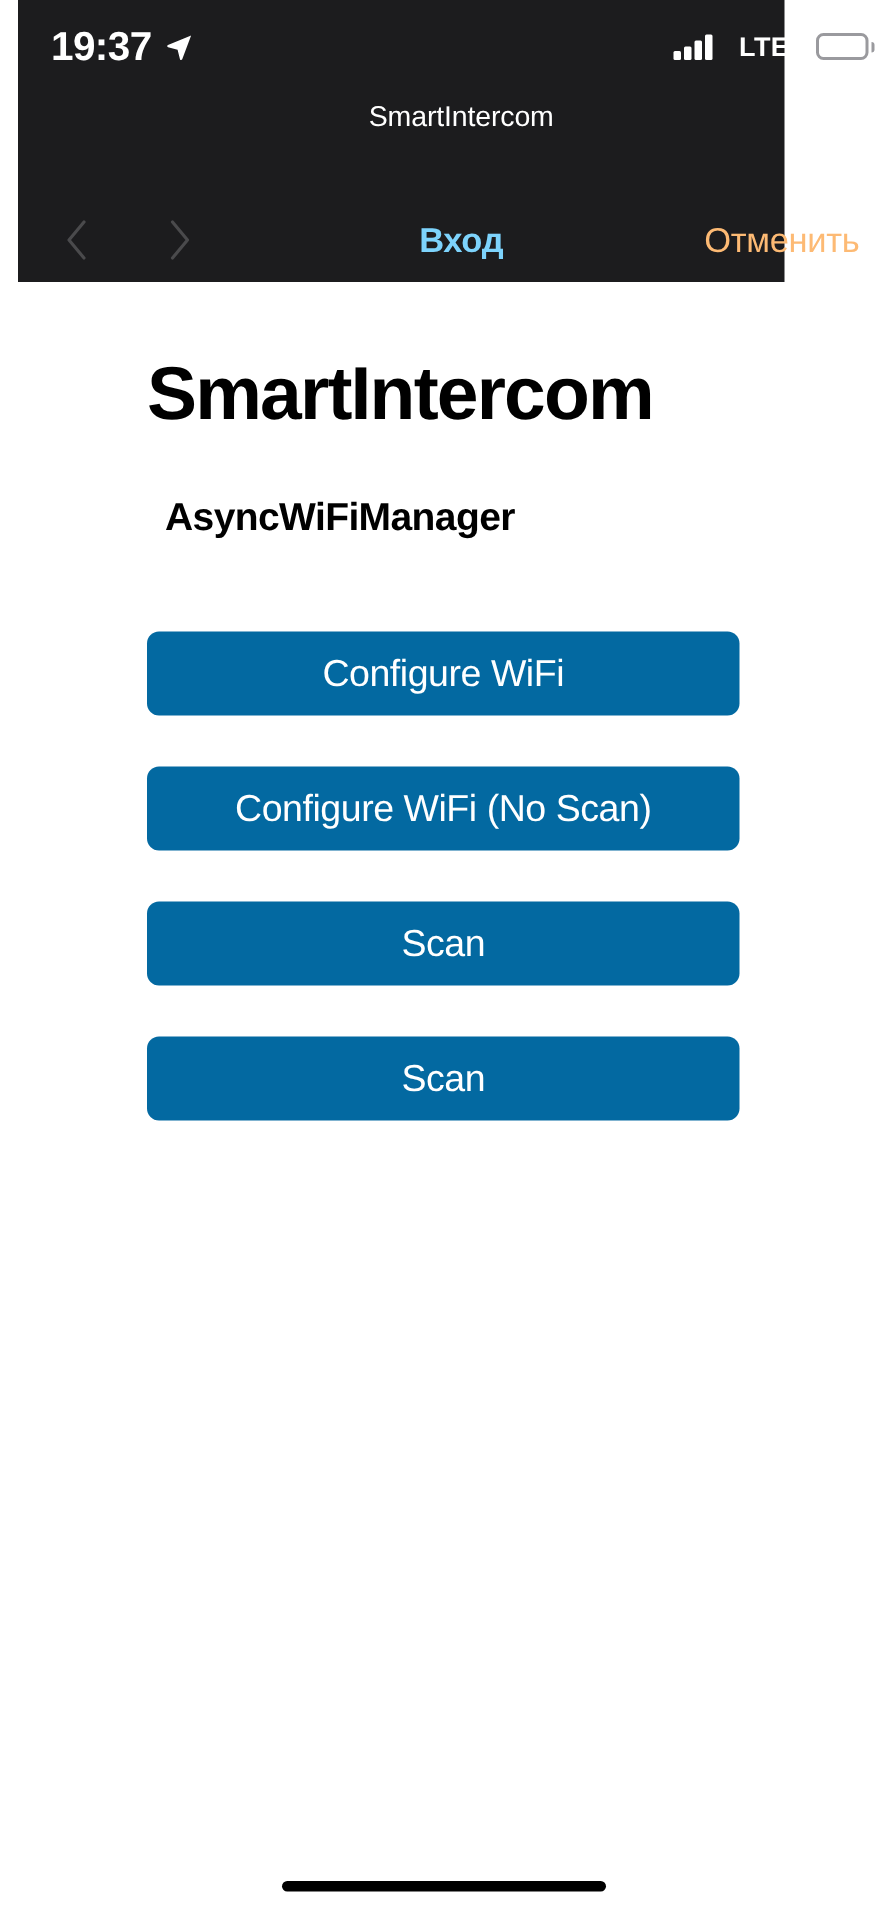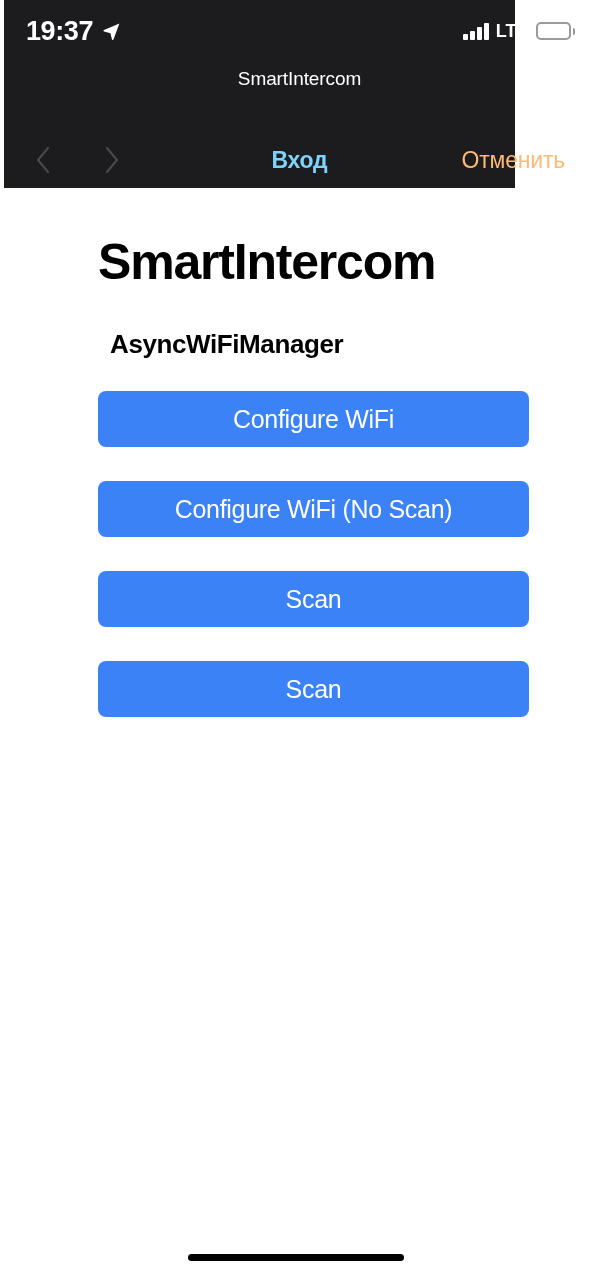--- a/index.html
+++ b/index.html
@@ -7,41 +7,41 @@
     width:591px; height:1280px;
     background:#ffffff;
     font-family:"Liberation Sans", sans-serif;
     overflow:hidden;
   }
 
   #screen { position:relative; width:591px; height:1280px; background:#fff; }
 
   
   .chrome {
-    position:absolute; top:0; left:4px; width:511px; height:188px;
+    position:absolute; top:0; left:12px; width:511px; height:188px;
     background:#1c1c1e;
   }
 
   
   .statusbar {
     position:absolute; top:0; left:0; width:591px; height:62px;
   }
   .status-left {
     position:absolute; left:22px; top:16px;
     display:flex; align-items:center; gap:9px;
   }
   .clock {
     color:#ffffff; font-size:27px; font-weight:600;
     letter-spacing:-0.4px; line-height:30px;
   }
   .loc-arrow { display:block; width:19px; height:19px; margin-top:1px; }
 
   .status-right {
     position:absolute; right:20px; top:22px;
-    display:flex; align-items:center; gap:7px;
+    display:flex; align-items:center; gap:18px;
   }
   .signal { display:flex; align-items:flex-end; gap:2.5px; height:17px; }
   .signal i { display:block; width:4.5px; background:#ffffff; border-radius:1px; }
   .signal i:nth-child(1){ height:6px; }
   .signal i:nth-child(2){ height:9px; }
   .signal i:nth-child(3){ height:13px; }
   .signal i:nth-child(4){ height:17px; }
   .lte {
     color:#ffffff; font-size:18px; font-weight:600;
     letter-spacing:0.2px; line-height:18px;
@@ -105,25 +105,26 @@
   }
   .page-subtitle {
     position:absolute; left:110px; top:140px;
     color:#000000; font-size:26px; font-weight:bold;
     letter-spacing:-0.4px; line-height:32px;
   }
 
   .btn-stack { position:absolute; left:98px; top:203px; width:395px; }
   .btn {
     display:flex; align-items:center; justify-content:center;
-    width:431px; height:56px;
-    background:#3b82f6; border:none; border-radius:8px;
+    width:395px; height:56px;
+    background:#0369a1; border:none; border-radius:8px;
     color:#ffffff; font-size:25px; letter-spacing:-0.3px;
     margin-bottom:34px; cursor:pointer;
     font-family:"Liberation Sans", sans-serif;
+    margin-top:30px;
   }
   .btn:last-child { margin-bottom:0; }
 
   
   .home-indicator {
     position:absolute; bottom:19px; left:50%;
     transform:translateX(-50%);
     width:216px; height:7px;
     background:#000000; border-radius:4px;
   }

